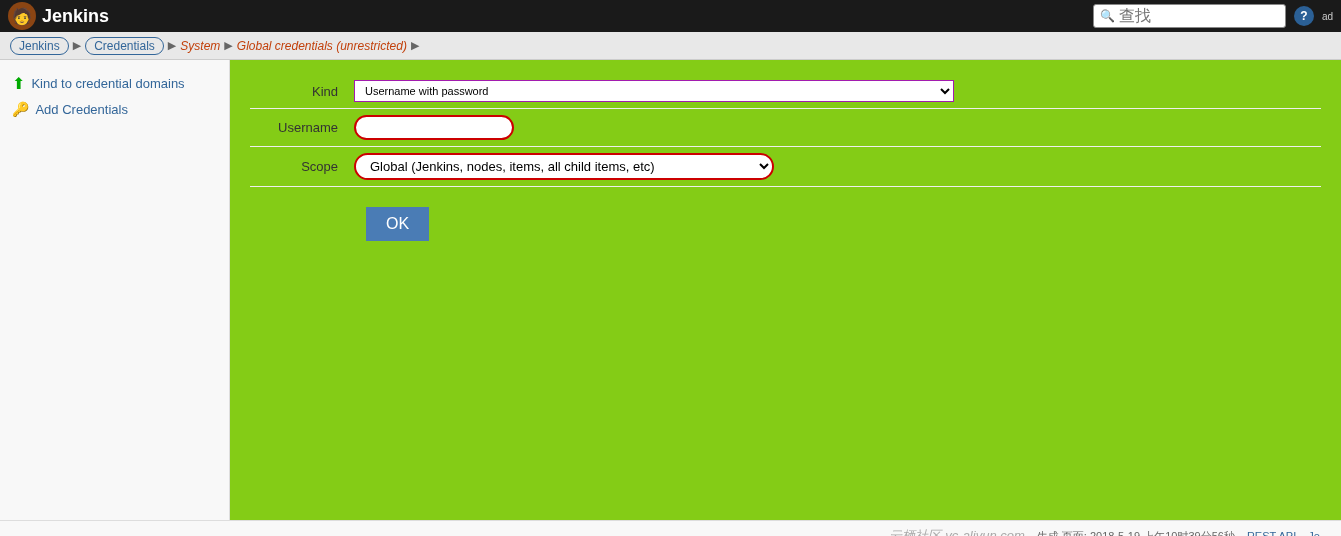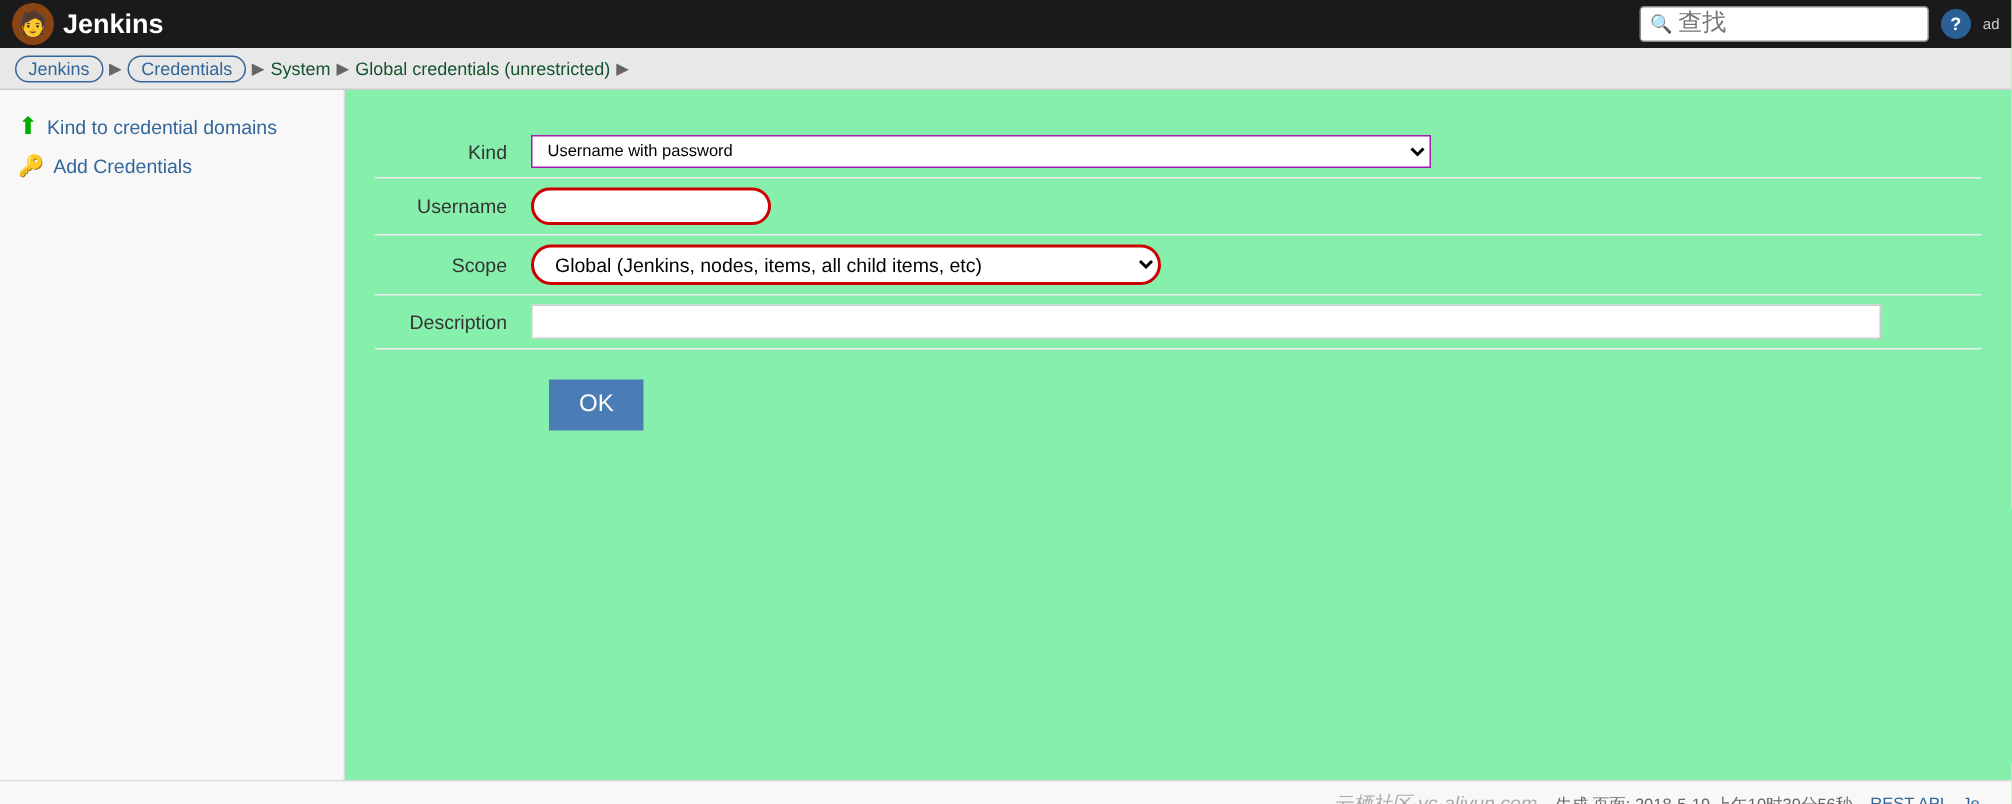--- a/index.html
+++ b/index.html
@@ -94,21 +94,22 @@
       border-radius: 10px;
       padding: 1px 8px;
       font-size: 12px;
       cursor: pointer;
     }
     .breadcrumb-arrow {
       color: #666;
       font-size: 11px;
     }
     .breadcrumb-text {
-      color: #14532d;
+      color: #c2410c;
+      font-style: italic;
     }
 
     
     .main-area {
       display: flex;
       min-height: 460px;
     }
 
     
     .sidebar {
@@ -132,22 +133,22 @@
       color: #00aa00;
       font-size: 16px;
     }
     .sidebar-icon-key {
       font-size: 14px;
     }
 
     
     .content {
       flex: 1;
-      padding: 24px 20px;
-      background: #86efac;
+      padding: 14px 20px;
+      background: #84cc16;
     }
 
     
     .form-table {
       width: 100%;
       border-collapse: collapse;
     }
     .form-table tr td {
       padding: 6px 8px;
       vertical-align: middle;
@@ -321,26 +322,20 @@
           <td>Scope</td>
           <td>
             <select class="scope-select">
               <option>Global (Jenkins, nodes, items, all child items, etc)</option>
             </select>
           </td>
         </tr>
 
 
 
-        <tr>
-          <td>Description</td>
-          <td>
-            <input type="text" class="desc-input" value="" style="">
-          </td>
-        </tr>
       </tbody>
     </table>
 
     <div>
       <button class="ok-button">OK</button>
     </div>
   </div>
 </div>
 
 <div class="footer">

